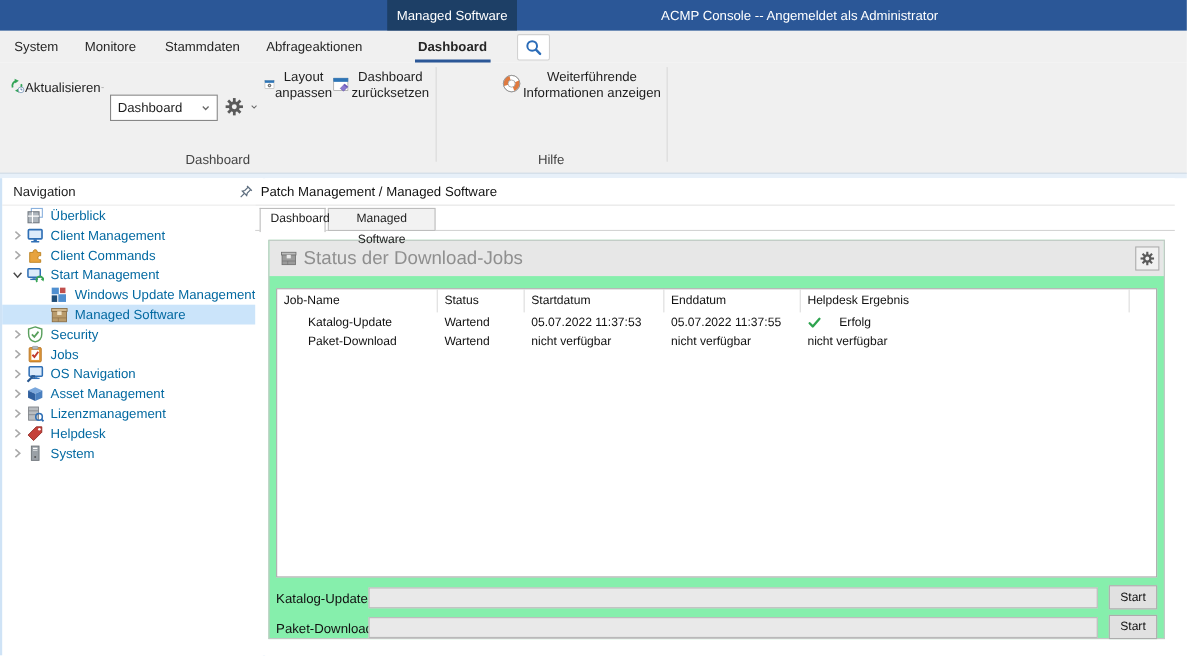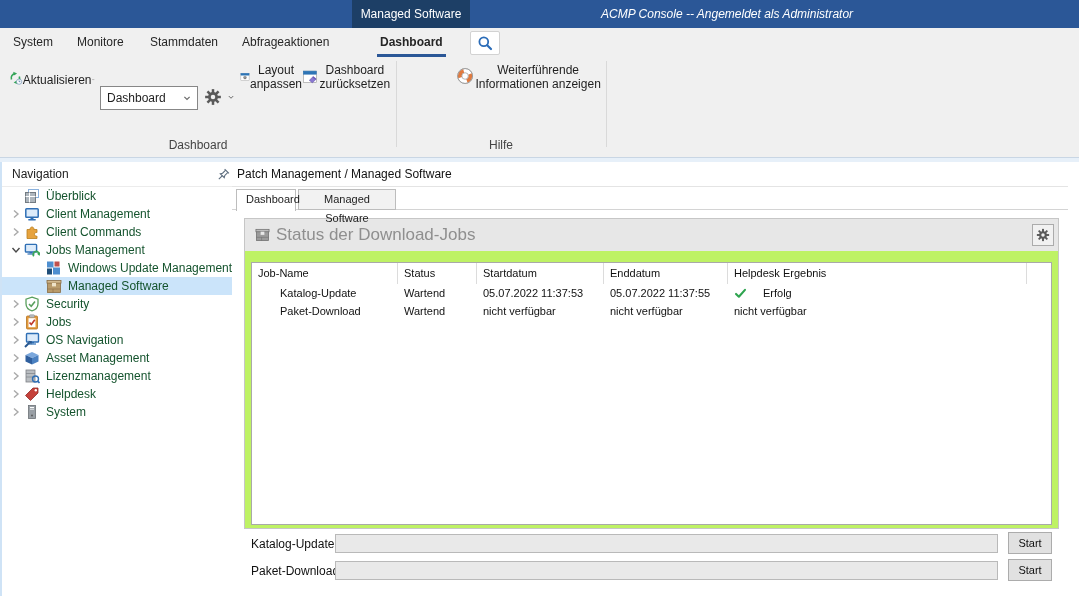--- a/index.html
+++ b/index.html
@@ -11,21 +11,21 @@
   }
   svg.ic { display:block; }
 
   
   #titlebar { position:absolute; left:0; top:0; width:1079px; height:28px; background:#2b5797; }
   #titlebar .tb-tab {
     position:absolute; left:352px; top:0; width:118px; height:28px; background:#1d3f66;
     color:#fff; text-align:center; line-height:28px; font-size:12px;
   }
   #titlebar .tb-title {
-    position:absolute; left:601px; top:0; height:28px; line-height:28px; color:#fff; font-size:12px;font-style:italic;
+    position:absolute; left:601px; top:0; height:28px; line-height:28px; color:#fff; font-size:12px;
   }
 
   
   #menubar { position:absolute; left:0; top:28px; width:1079px; height:29px; background:#f0f0f0; }
   .menu-item { position:absolute; top:0; height:29px; line-height:29px; font-size:12px; color:#262626; cursor:default; }
   .menu-item.active { font-weight:bold; box-shadow:inset 0 -3px 0 #2b5797; padding:0 3px; }
   #menu-search {
     position:absolute; left:470px; top:31px; width:30px; height:24px; background:#fff;
     border:1px solid #d2d2d2; border-radius:2px; display:flex; align-items:center; justify-content:center;
   }
@@ -46,37 +46,37 @@
   
   #main { position:absolute; left:0; top:158px; width:1079px; height:438px; }
   #main .top-strip { position:absolute; left:0; top:0; width:1079px; height:4px; background:#e7f0f9; }
 
   
   #nav { position:absolute; left:0; top:4px; width:241px; height:434px; background:#fff; border-left:2px solid #cfe3f6; border-right:2px solid #cfe3f6; }
   #nav-header { position:absolute; left:0; top:0; width:100%; height:25px; border-bottom:1px solid #ececec; }
   #nav-header .nv-title { position:absolute; left:10px; top:0; line-height:25px; font-size:12px; color:#222; }
   #nav-header .nv-pin { position:absolute; right:8px; top:5px; }
   #tree { position:absolute; left:0; top:25px; width:100%; }
-  .trow { height:18px; display:flex; align-items:center; padding-left:6px; font-size:12px; color:#14532d; cursor:default; }
+  .trow { height:18px; display:flex; align-items:center; padding-left:6px; font-size:12px; color:#0369a1; cursor:default; }
   .trow.child { padding-left:28px; }
   .trow.selected { background:#cbe4fa; }
   .trow .chev { width:16px; height:16px; flex:0 0 16px; }
   .trow .ticon { width:16px; height:16px; flex:0 0 16px; margin-right:6px; }
   .trow .tlabel { white-space:nowrap; }
 
   
   #content { position:absolute; left:232px; top:4px; width:836px; height:434px; background:#fff; }
   #breadcrumb { position:absolute; left:0; top:0; width:100%; height:25px; line-height:25px; padding-left:5px; font-size:12px; color:#111; border-bottom:1px solid #e4e4e4; }
   #tabrow { position:absolute; left:0; top:25px; width:100%; height:23px; }
   #tabrow::after { content:""; position:absolute; left:0; bottom:0; width:100%; height:1px; background:#d4d4d4; }
   .tab { position:absolute; height:21px; top:2px; line-height:19px; font-size:11px; padding:0 9px; border:1px solid #bdbdbd; background:#f2f2f2; color:#222; z-index:1; }
   .tab.active { background:#fff; height:22px; border-bottom:none; z-index:3; font-size:11px; }
 
   
-  #panel { position:absolute; left:12px; top:56px; width:815px; height:311px; border:1px solid #c6c6c6; background:#bef264; }
+  #panel { position:absolute; left:12px; top:56px; width:815px; height:363px; border:1px solid #c6c6c6; background:#86efac; }
   #panel-header { position:absolute; left:0; top:0; width:100%; height:32px; background:#e7e7e7; }
   #panel-header .ph-icon { position:absolute; left:10px; top:8px; }
   #panel-header .ph-title { position:absolute; left:31px; top:0; line-height:32px; font-size:17px; color:#8f8f8f; white-space:nowrap; }
   #panel-gear { position:absolute; right:4px; top:5px; width:22px; height:22px; background:#f1f1f1; border:1px solid #ababab; display:flex; align-items:center; justify-content:center; }
 
   
   #jobs-table { position:absolute; left:6px; top:43px; width:801px; height:263px; border:1px solid #a9a9a9; background:#fff; overflow:hidden; }
   .thead { display:flex; height:21px; }
   .th { font-size:11px; color:#111; padding:4px 0 0 6px; border-right:1px solid #dcdcdc; overflow:hidden; white-space:nowrap; }
   .th.filler { border-right:none; flex:1; }
@@ -361,21 +361,21 @@
         <span class="tlabel">Client Commands</span>
       </div>
 
       <div class="trow">
         <svg class="ic chev">
             <use href="#i-chev-down"></use>
           </svg>
         <svg class="ic ticon">
             <use href="#i-patchmon"></use>
           </svg>
-        <span class="tlabel">Jobs Management</span>
+        <span class="tlabel">Start Management</span>
       </div>
 
       <div class="trow child">
         <span class="chev"></span>
         <svg class="ic ticon">
             <use href="#i-winupd"></use>
           </svg>
         <span class="tlabel">Windows Update Management</span>
       </div>
 

